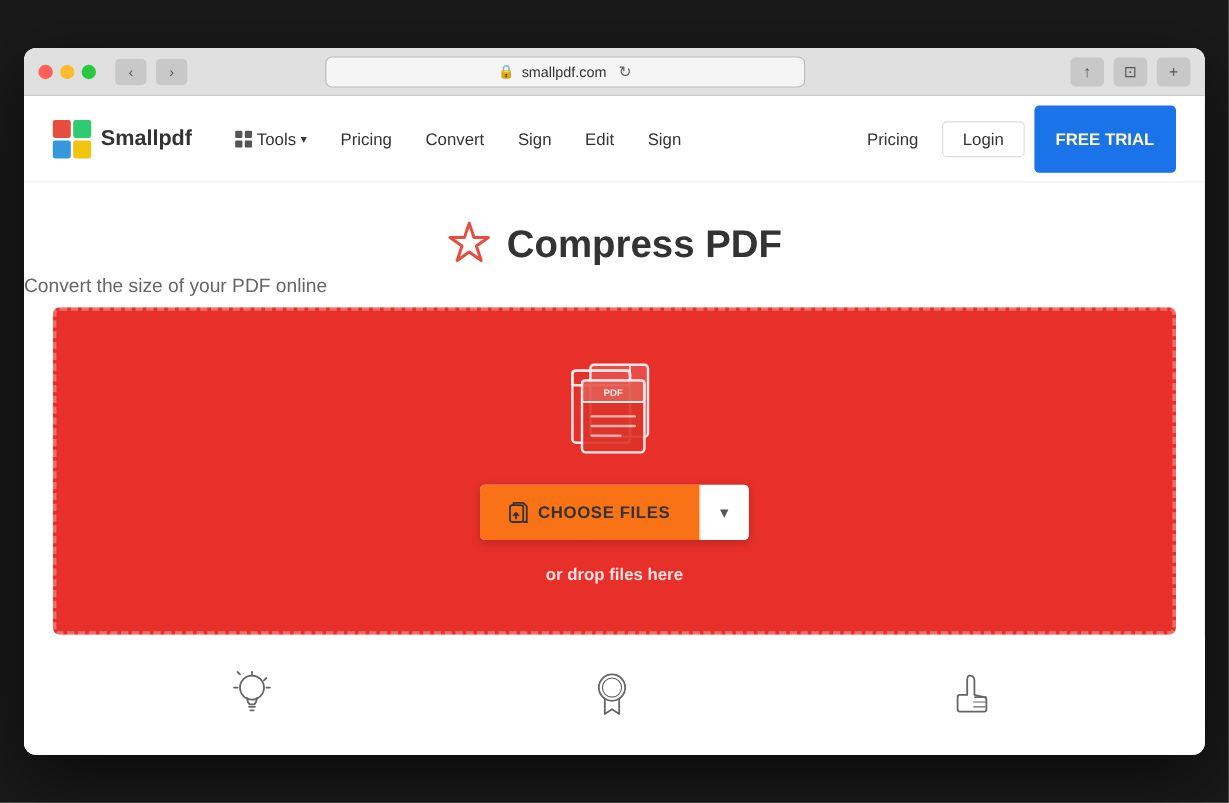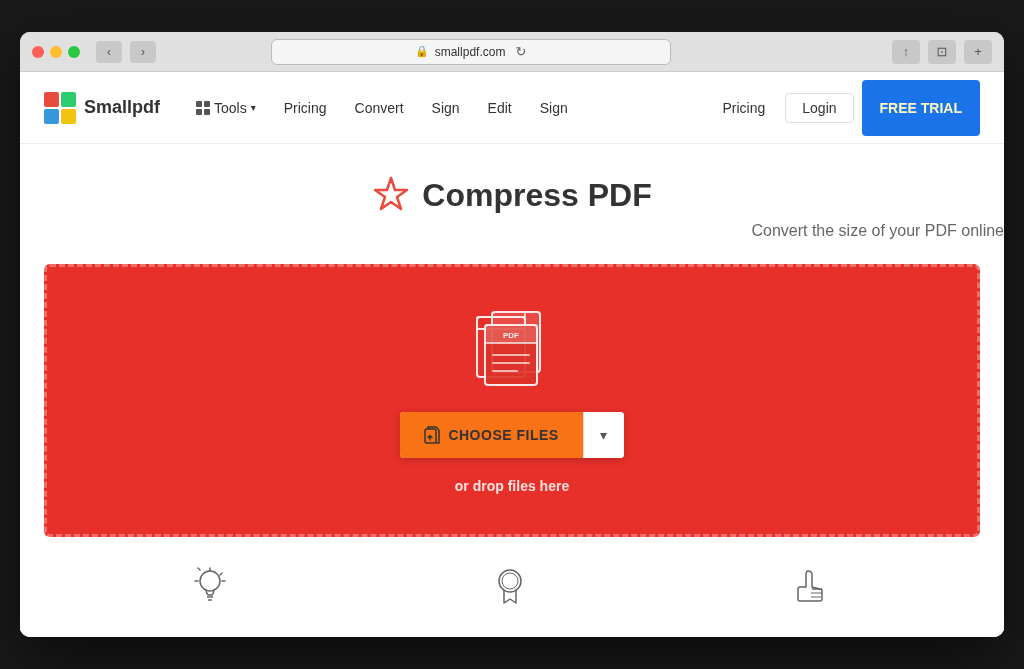--- a/index.html
+++ b/index.html
@@ -205,22 +205,22 @@
       color: #fef9c3;
       cursor: pointer;
       padding: 20px 18px;
       border: none;
       border-radius: 4px;
       background: #1a73e8;
     }
 
     
     .hero {
-      text-align: right;
-      padding: 32px 0 24px;
+      text-align: left;
+      padding: 32px 0 8px;
     }
 
     .hero-title {
       display: flex;
       align-items: center;
       justify-content: center;
       gap: 12px;
       margin-bottom: 8px;
     }
 

